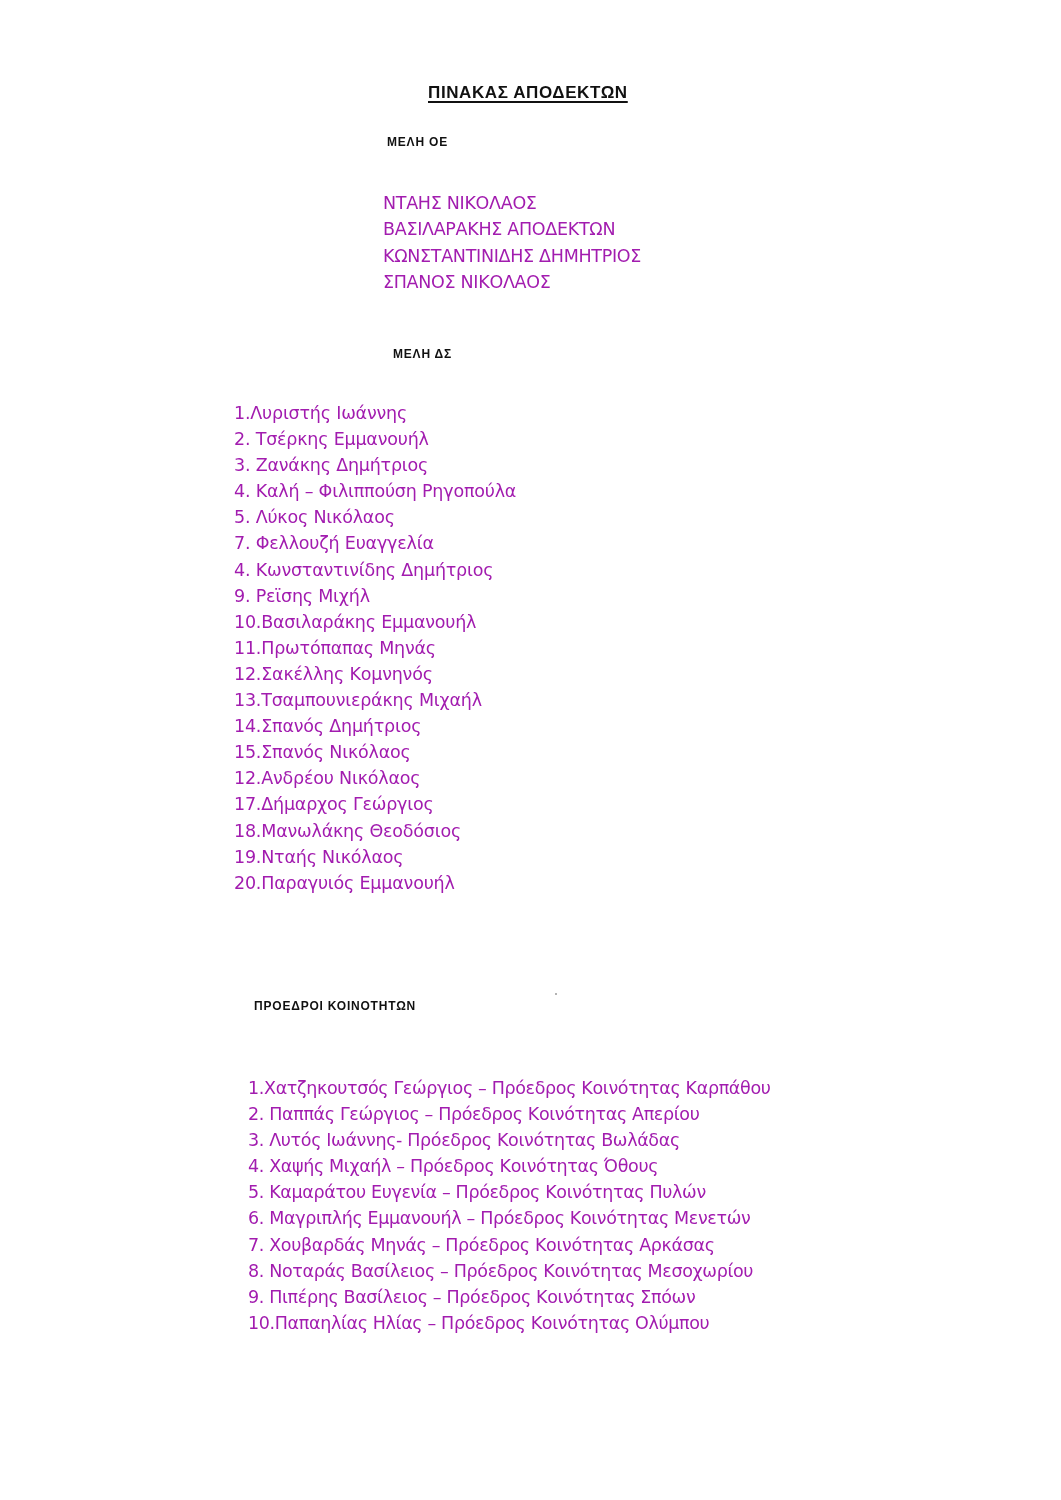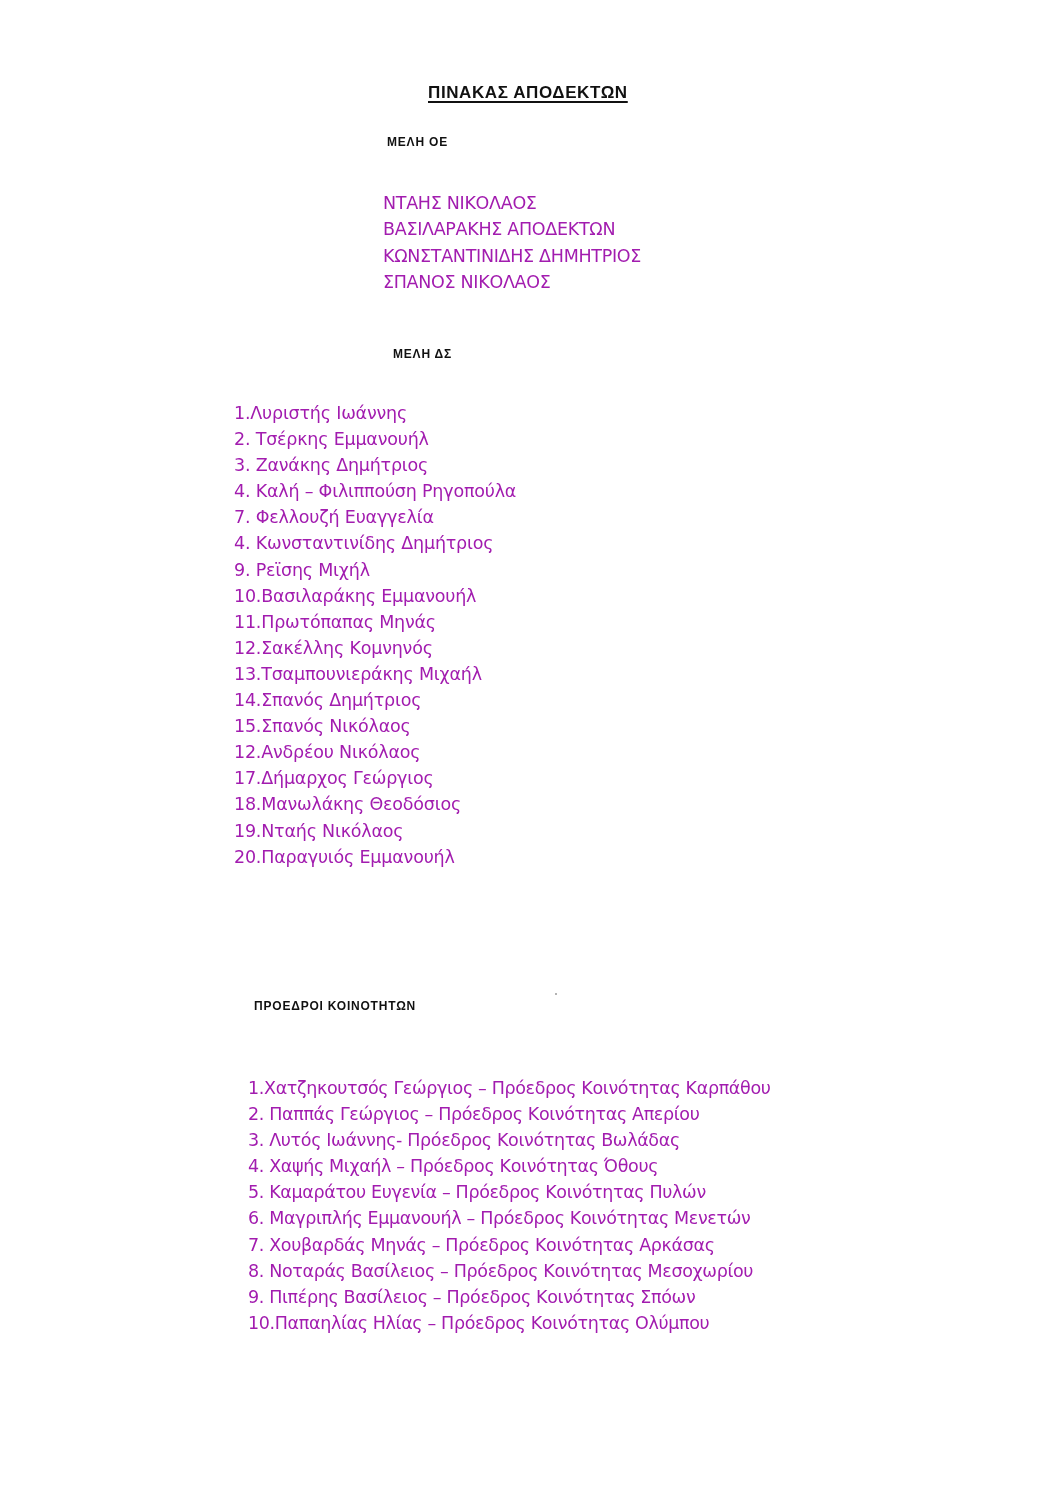--- a/index.html
+++ b/index.html
@@ -91,20 +91,21 @@
     <li>ΚΩΝΣΤΑΝΤΙΝΙΔΗΣ ΔΗΜΗΤΡΙΟΣ</li>
     <li>ΣΠΑΝΟΣ ΝΙΚΟΛΑΟΣ</li>
   </ul>
 
   <div class="abs section-heading sec-ds">ΜΕΛΗ ΔΣ</div>
   <ul class="abs list list-ds">
     <li>1.Λυριστής Ιωάννης</li>
     <li>2. Τσέρκης Εμμανουήλ</li>
     <li>3. Ζανάκης Δημήτριος</li>
     <li>4. Καλή – Φιλιππούση Ρηγοπούλα</li>
+    <li>5. Λύκος Νικόλαος</li>
     <li>7. Φελλουζή Ευαγγελία</li>
     <li>4. Κωνσταντινίδης Δημήτριος</li>
     <li>9. Ρεϊσης Μιχήλ</li>
     <li>10.Βασιλαράκης Εμμανουήλ</li>
     <li>11.Πρωτόπαπας Μηνάς</li>
     <li>12.Σακέλλης Κομνηνός</li>
     <li>13.Τσαμπουνιεράκης Μιχαήλ</li>
     <li>14.Σπανός Δημήτριος</li>
     <li>15.Σπανός Νικόλαος</li>
     <li>12.Ανδρέου Νικόλαος</li>

